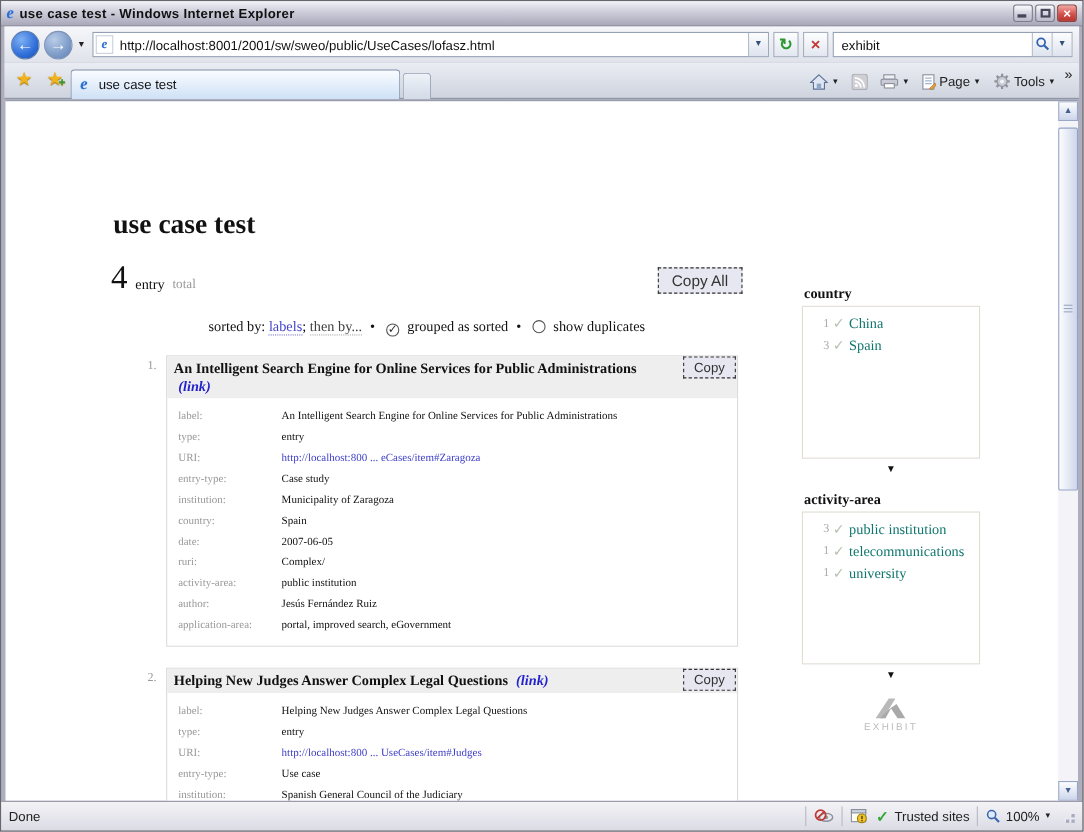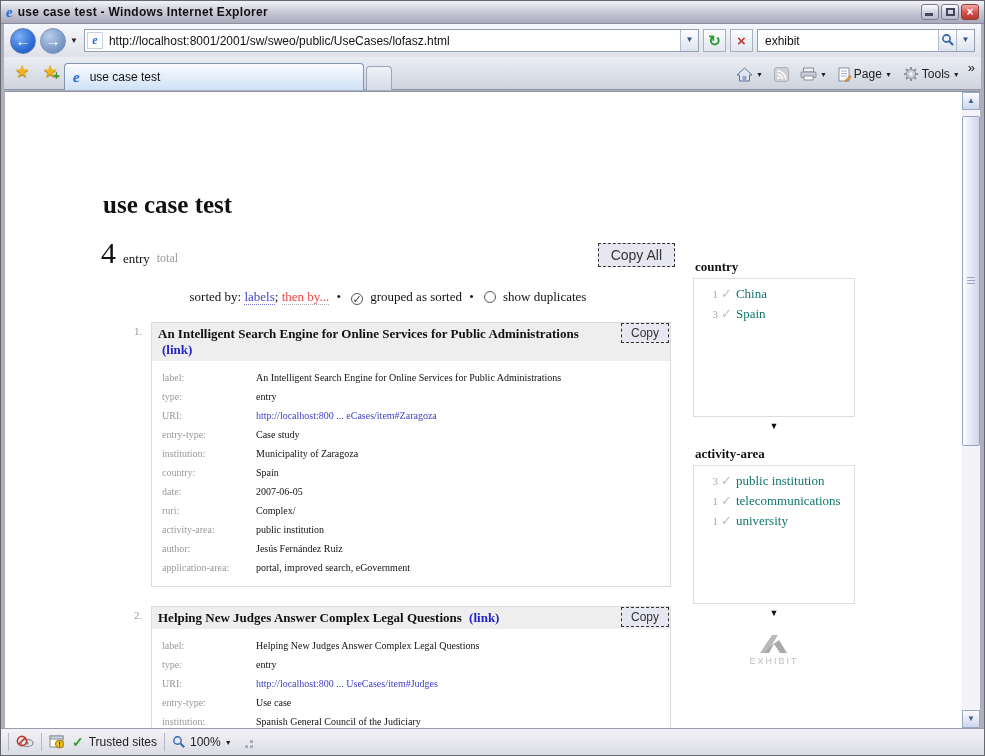--- a/index.html
+++ b/index.html
@@ -101,41 +101,41 @@
   .page-title{font-size:25px;font-weight:bold;margin:99px 0 0 2px;}
   .summary{display:flex;align-items:flex-end;margin-top:20px;}
   .res-count{font-size:30px;line-height:28px;}
   .res-unit{font-size:13px;margin-left:7px;line-height:17px;}
   .res-suffix{font-size:12px;color:#999;margin-left:7px;line-height:17px;}
   .copyall-btn{margin-left:auto;border:1px dashed #333;background:#e7e7f1;color:#333;
                font-family:"Liberation Sans",sans-serif;font-size:14px;padding:3px 12px;cursor:pointer;}
   .sortline{text-align:center;font-size:13px;margin-top:22px;white-space:nowrap;}
   .sort-link{color:#4646cе;} 
   .sort-link,.sort-link2{cursor:pointer;border-bottom:1px dotted #7777cc;}
-  .sort-link{color:#4444cc;} .sort-link2{color:#ef4444;border-bottom-color:#aaa;}
+  .sort-link{color:#4444cc;} .sort-link2{color:#404040;border-bottom-color:#aaa;}
   .toggle-circle{display:inline-block;width:12px;height:12px;border:1px solid #555;border-radius:50%;
                  font-size:11px;line-height:11px;text-align:center;vertical-align:-2px;
                  margin:0 4px 0 6px;cursor:pointer;color:#333;}
   .bullet{margin:0 4px;}
   .entries{margin-top:17px;}
   .entry{position:relative;margin:0 0 19px 50px;}
   .ordinal{position:absolute;left:-17px;top:3px;color:#999;font-size:11px;}
   .entry-box{border:1px solid #dcdcdc;width:520px;background:#fff;}
   .entry-header{background:#eee;position:relative;padding:3px 62px 3px 6px;font-size:13px;min-height:17px;}
   .entry-title{font-weight:bold;}
-  .entry-link{font-weight:bold;color:#2323cc;cursor:pointer;margin-left:4px;}
+  .entry-link{font-weight:bold;color:#2323cc;cursor:pointer;margin-left:4px;font-style:italic;}
   .copy-btn{position:absolute;right:1px;top:0;border:1px dashed #333;background:#e7e7f1;color:#333;
             font-family:"Liberation Sans",sans-serif;font-size:12px;padding:2px 9px;cursor:pointer;}
   .entry-fields{padding:7px 8px 9px 10px;}
   .field-row{display:flex;font-size:10px;line-height:19px;}
   .field-label{width:94px;flex:none;color:#999;}
   .field-value{flex:1;color:#111;}
   .field-value.link{color:#4040c8;cursor:pointer;}
   
-  .sidebar{position:absolute;left:688px;top:167px;width:162px;}
+  .sidebar{position:absolute;left:724px;top:167px;width:162px;}
   .facet-title{font-weight:bold;font-size:13px;margin:0 0 3px 2px;}
   .facet-box{border:1px solid #e2dcd4;height:139px;padding:5px 0;overflow:hidden;}
   .facet-item{display:flex;line-height:19px;font-size:13px;cursor:pointer;}
   .facet-count{width:24px;text-align:right;color:#aaa;font-size:11px;line-height:20px;flex:none;}
   .facet-check{color:#b7c4b2;margin:0 4px 0 3px;}
   .facet-label{color:#0f766e;}
   .facet-handle{text-align:center;font-size:9px;color:#111;margin:4px 0 15px;cursor:pointer;}
   .exhibit-logo{text-align:center;margin-top:6px;}
   .exhibit-text{font-family:"Liberation Sans",sans-serif;font-size:9px;color:#bdbdbd;
                 letter-spacing:2px;margin-top:1px;}
@@ -418,20 +418,21 @@
             <div></div>
             <div></div>
             <div></div>
           </div>
       </div>
       <div class="scrollbtn" style="bottom:0;">▼</div>
     </div>
   </div>
 
   <div class="statusbar">
+    <span class="status-text">Done</span>
     <span class="sb-sep"></span>
     <svg width="18" height="14" viewBox="0 0 18 14">
       <ellipse cx="11" cy="8" rx="6" ry="3.6" fill="none" stroke="#8a8f9a" stroke-width="1.3"></ellipse>
       <circle cx="11" cy="8" r="1.7" fill="#8a8f9a"></circle>
       <circle cx="6" cy="6" r="4.6" fill="none" stroke="#c03a34" stroke-width="1.6"></circle>
       <line x1="2.8" y1="9.2" x2="9.2" y2="2.8" stroke="#c03a34" stroke-width="1.6"></line>
     </svg>
     <span class="sb-sep"></span>
     <svg width="16" height="14" viewBox="0 0 16 14">
       <rect x="1" y="1" width="13" height="11" fill="#fdfdf4" stroke="#8a8f9a"></rect>

